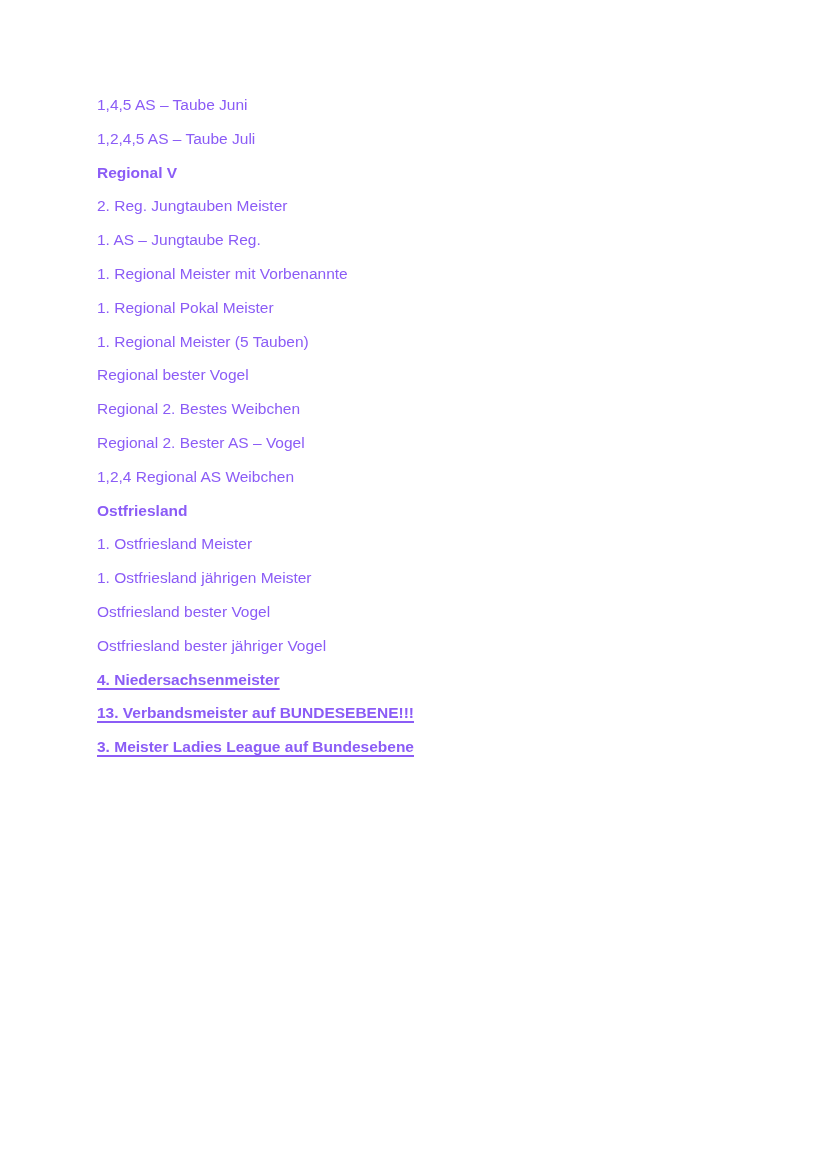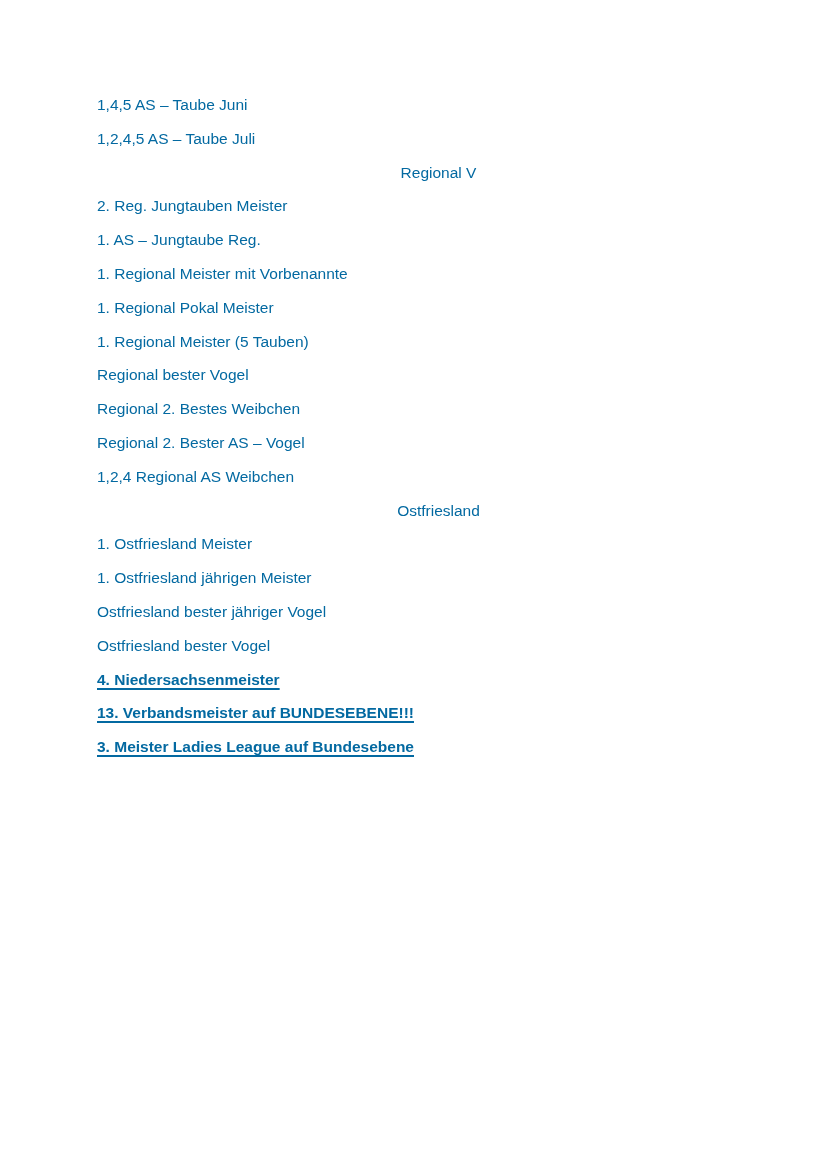--- a/index.html
+++ b/index.html
@@ -24,27 +24,26 @@
     left: 97px;
     top: 88px;
     right: 40px;
   }
   p.line {
     margin: 0;
     padding: 0;
     font-size: 15.5px;
     line-height: 33.8px;
     height: 33.8px;
-    color: #0369a1;
+    color: #8b5cf6;
     white-space: nowrap;
     font-weight: normal;
   }
   p.line.bold {
-    font-weight: normal;
-    text-align: center;
+    font-weight: bold;
   }
   p.line.bold-underline {
     font-weight: bold;
     text-decoration: underline;
     text-decoration-thickness: 2px;
     text-underline-offset: 3px;
   }
 </style>
 </head>
 <body>
@@ -59,19 +58,19 @@
     <p class="line">1. Regional Meister mit Vorbenannte</p>
     <p class="line">1. Regional Pokal Meister</p>
     <p class="line">1. Regional Meister (5 Tauben)</p>
     <p class="line">Regional bester Vogel</p>
     <p class="line">Regional 2. Bestes Weibchen</p>
     <p class="line">Regional 2. Bester AS – Vogel</p>
     <p class="line">1,2,4 Regional AS Weibchen</p>
     <p class="line bold">Ostfriesland</p>
     <p class="line">1. Ostfriesland Meister</p>
     <p class="line">1. Ostfriesland jährigen Meister</p>
+    <p class="line">Ostfriesland bester Vogel</p>
     <p class="line">Ostfriesland bester jähriger Vogel</p>
-    <p class="line">Ostfriesland bester Vogel</p>
     <p class="line bold-underline">4. Niedersachsenmeister</p>
     <p class="line bold-underline">13. Verbandsmeister auf BUNDESEBENE!!!</p>
     <p class="line bold-underline">3. Meister Ladies League auf Bundesebene</p>
   </div>
 </div>
 
 </body></html>

